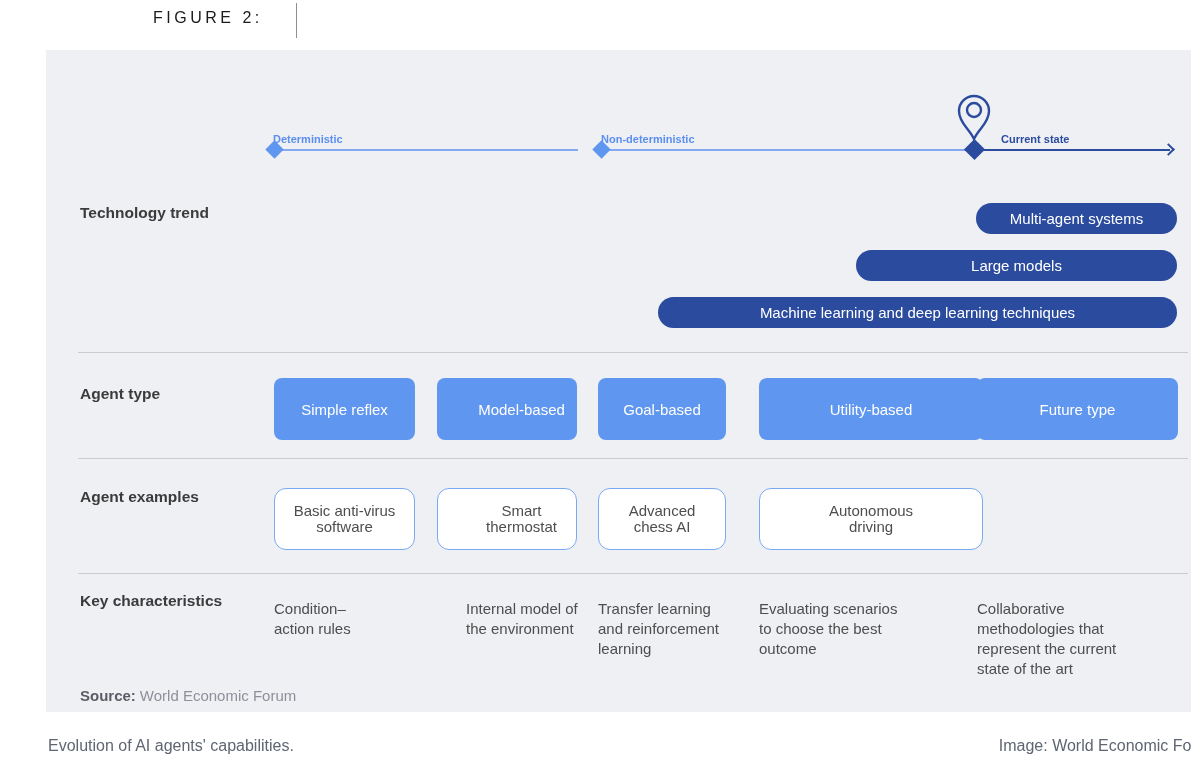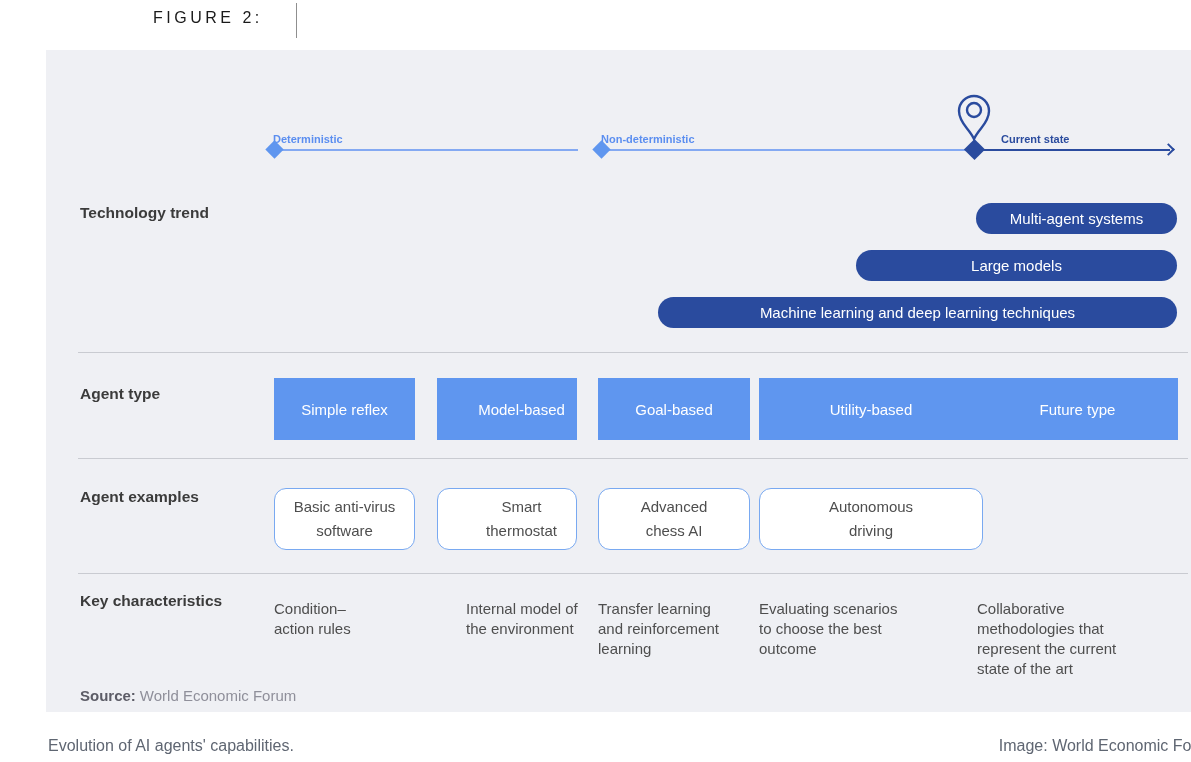--- a/index.html
+++ b/index.html
@@ -39,29 +39,29 @@
   .pill.p1 { left:938px; top:203px; width:201px; }
   .pill.p2 { left:818px; top:250px; width:321px; }
   .pill.p3 { left:620px; top:297px; width:519px; }
 
   
   .sep { position:absolute; left:40px; width:1110px; height:1px; background:#c9cbd1; }
 
   
   .col1 { left:236px; width:141px; }
   .col2 { left:399px; width:140px;padding-left:29px; }
-  .col3 { left:560px; width:152px; }
+  .col3 { left:560px; width:128px; }
   .col4 { left:721px; width:224px; }
   .col5 { left:939px; width:201px; }
 
   
-  .type-btn { position:absolute; top:378px; height:62px; border-radius:0; background:#5f96ef; color:#ffffff; font-size:15px; display:flex; align-items:center; justify-content:center; }
+  .type-btn { position:absolute; top:378px; height:62px; border-radius:8px; background:#5f96ef; color:#ffffff; font-size:15px; display:flex; align-items:center; justify-content:center; }
 
   
-  .ex-box { position:absolute; top:488px; height:62px; border-radius:12px; background:#ffffff; border:1.5px solid #79a9f1; color:#4e4e4e; font-size:15px; line-height:24px; display:flex; align-items:center; justify-content:center; text-align:center; white-space:pre-line; }
+  .ex-box { position:absolute; top:488px; height:62px; border-radius:12px; background:#ffffff; border:1.5px solid #79a9f1; color:#4e4e4e; font-size:15px; line-height:16px; display:flex; align-items:center; justify-content:center; text-align:center; white-space:pre-line; }
 
   
   .kc-text { position:absolute; top:599px; font-size:15px; line-height:20px; color:#4e4e4e; white-space:pre-line; width:auto; }
 
   
   .source-line { position:absolute; left:42px; top:687px; font-size:15px; color:#8f8f9a; }
   .source-line .prefix { font-weight:700; color:#5c5c66; margin-right:4px; }
 
   
   .caption { position:absolute; left:10px; top:737px; font-size:16px; color:#5f6672; }

